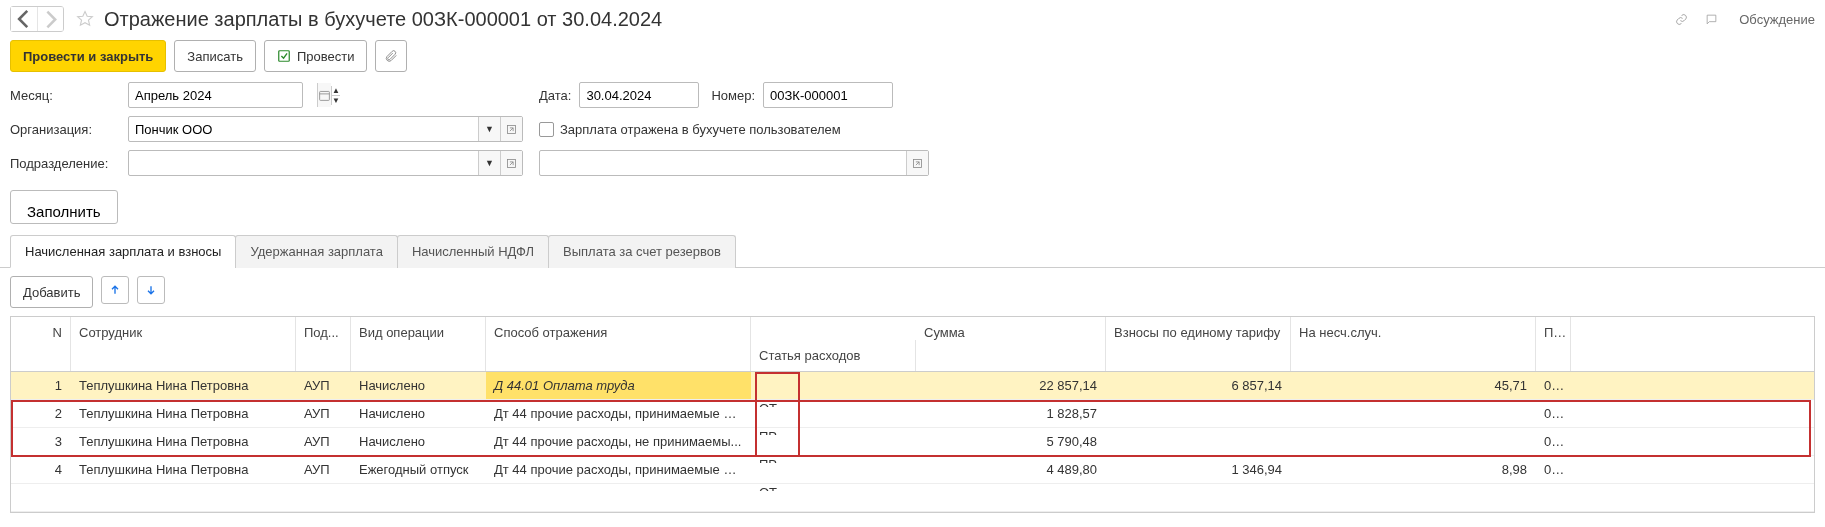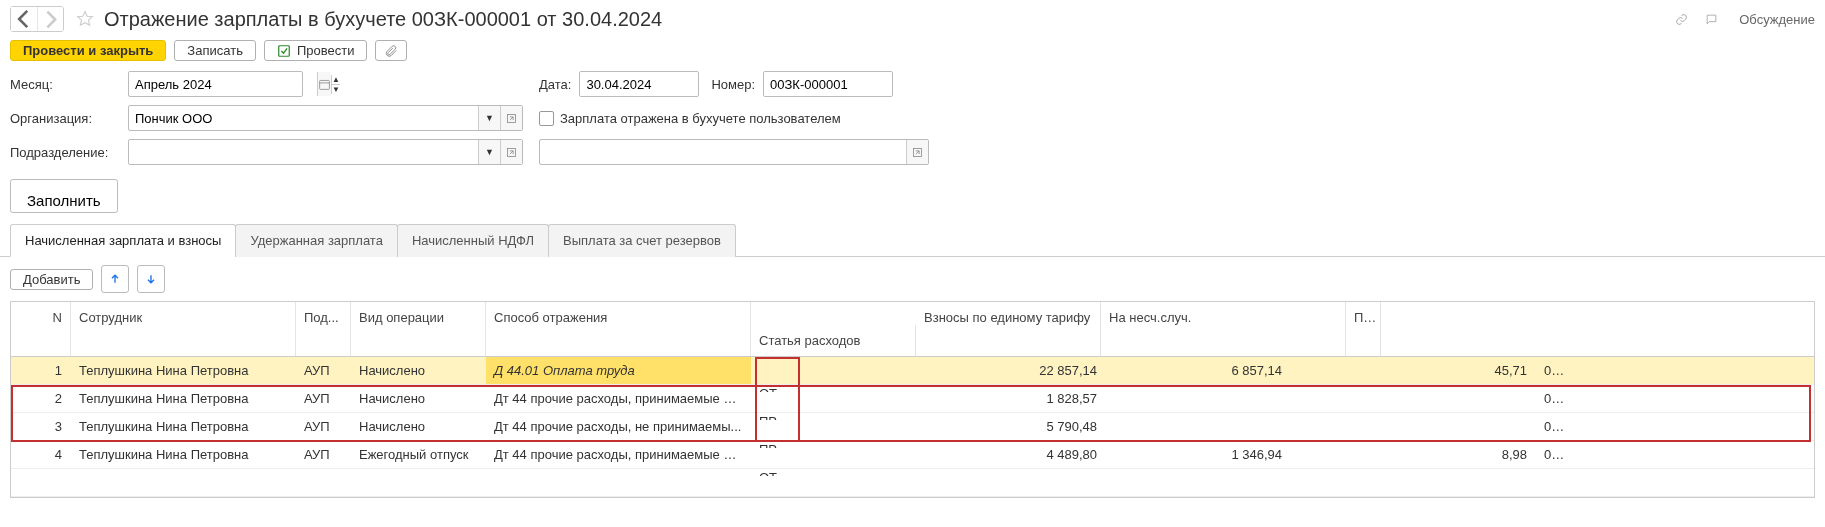--- a/index.html
+++ b/index.html
@@ -18,21 +18,21 @@
   .nav-btns { display: flex; border: 1px solid #ccc; border-radius: 3px; margin-right: 10px; }
   .nav-btn { width: 26px; height: 24px; display: flex; align-items: center; justify-content: center; background: #fff; cursor: pointer; }
   .nav-btn + .nav-btn { border-left: 1px solid #ccc; }
   .star { width: 22px; height: 22px; display: flex; align-items: center; justify-content: center; margin-right: 8px; color: #ccc; cursor: pointer; }
   .title { font-size: 20px; font-weight: 400; color: #333; }
   .title-right { margin-left: auto; display: flex; align-items: center; gap: 14px; color: #999; }
   .tr-icon { width: 20px; height: 20px; display: flex; align-items: center; justify-content: center; cursor: pointer; }
   .discuss { display: flex; align-items: center; gap: 21px; cursor: pointer; color: #666; }
 
   .toolbar { display: flex; align-items: center; gap: 8px; padding: 0 10px 10px 10px; }
-  .btn { height: 21px; border: 1px solid #b0b0b0; border-radius: 3px; background: #fff; padding: 0 12px; display: flex; align-items: center; gap: 6px; cursor: pointer; font-size: 13px; color: #333; }
+  .btn { height: 32px; border: 1px solid #b0b0b0; border-radius: 3px; background: #fff; padding: 0 12px; display: flex; align-items: center; gap: 6px; cursor: pointer; font-size: 13px; color: #333; }
   .btn.primary { background: #ffd400; border-color: #e6c000; font-weight: 700; }
   .btn.small { padding: 0 8px; }
   .btn svg { width: 14px; height: 14px; }
 
   .form-rows { padding: 0 10px; }
   .form-row { display: flex; align-items: center; margin-bottom: 8px; gap: 8px; }
   .label { color: #333; }
   .lbl-col1 { width: 110px; }
   .field { height: 26px; border: 1px solid #bbb; border-radius: 2px; display: flex; align-items: center; background: #fff; }
   .field input { border: none; outline: none; font-size: 13px; padding: 0 6px; flex: 1; height: 100%; background: transparent; }
@@ -43,21 +43,21 @@
   .cbx { width: 15px; height: 15px; border: 1px solid #999; border-radius: 2px; display: inline-block; margin-right: 6px; vertical-align: middle; }
   .chkrow { display: flex; align-items: center; }
 
   .fill-btn-row { padding: 6px 10px 10px 10px; }
   .fill-btn { height: 34px; border: 1px solid #bbb; border-radius: 3px; background: #fff; padding: 12px 16px; font-size: 15px; cursor: pointer; }
 
   .tabs { display: flex; border-bottom: 1px solid #ccc; padding-left: 10px; }
   .tab { padding: 8px 14px; border: 1px solid #ccc; border-bottom: none; margin-right: -1px; background: #f3f3f3; cursor: pointer; border-radius: 3px 3px 0 0; position: relative; top: 1px; color: #555; }
   .tab.active { background: #fff; color: #222; border-bottom: 1px solid #fff; }
 
-  .table-toolbar { display: flex; align-items: center; gap: 8px; padding: 8px 10px; }
+  .table-toolbar { display: flex; align-items: flex-start; gap: 8px; padding: 8px 10px; }
   .icon-btn { width: 28px; height: 28px; border: 1px solid #bbb; border-radius: 3px; background: #fff; display: flex; align-items: center; justify-content: center; cursor: pointer; }
   .icon-btn svg { width: 12px; height: 12px; }
 
   .grid { margin: 0 10px; border: 1px solid #ccc; overflow-x: hidden; }
   .grid-h, .grid-r { display: flex; }
   .grid-h { border-bottom: 1px solid #ccc; background: #fff; }
   .grid-h .c { padding: 8px 8px; border-right: 1px solid #e4e4e4; color: #444; font-weight: 400; overflow: hidden; text-overflow: ellipsis; white-space: nowrap; }
   .grid-r { border-bottom: 1px solid #eee; height: 28px; }
   .grid-r .c { padding: 6px 8px; border-right: 1px solid transparent; overflow: hidden; text-overflow: ellipsis; white-space: nowrap; }
   .grid-r.sel { background: #fff3c2; }
@@ -246,20 +246,21 @@
 </div>
 
 <div class="grid">
   <div class="grid-h">
     <div class="c n">N</div>
     <div class="c emp">Сотрудник</div>
     <div class="c dep">Под...</div>
     <div class="c op">Вид операции</div>
     <div class="c way">Способ отражения</div>
     <div class="c exp">Статья расходов</div>
+    <div class="c sum num" style="text-align:left">Сумма</div>
     <div class="c tar num" style="text-align:left">Взносы по единому тарифу</div>
     <div class="c acc num" style="text-align:left">На несч.случ.</div>
     <div class="c per">Пер</div>
   </div>
 
   <div class="grid-r sel">
     <div class="c n">1</div>
     <div class="c emp">Теплушкина Нина Петровна</div>
     <div class="c dep">АУП</div>
     <div class="c op">Начислено</div>

